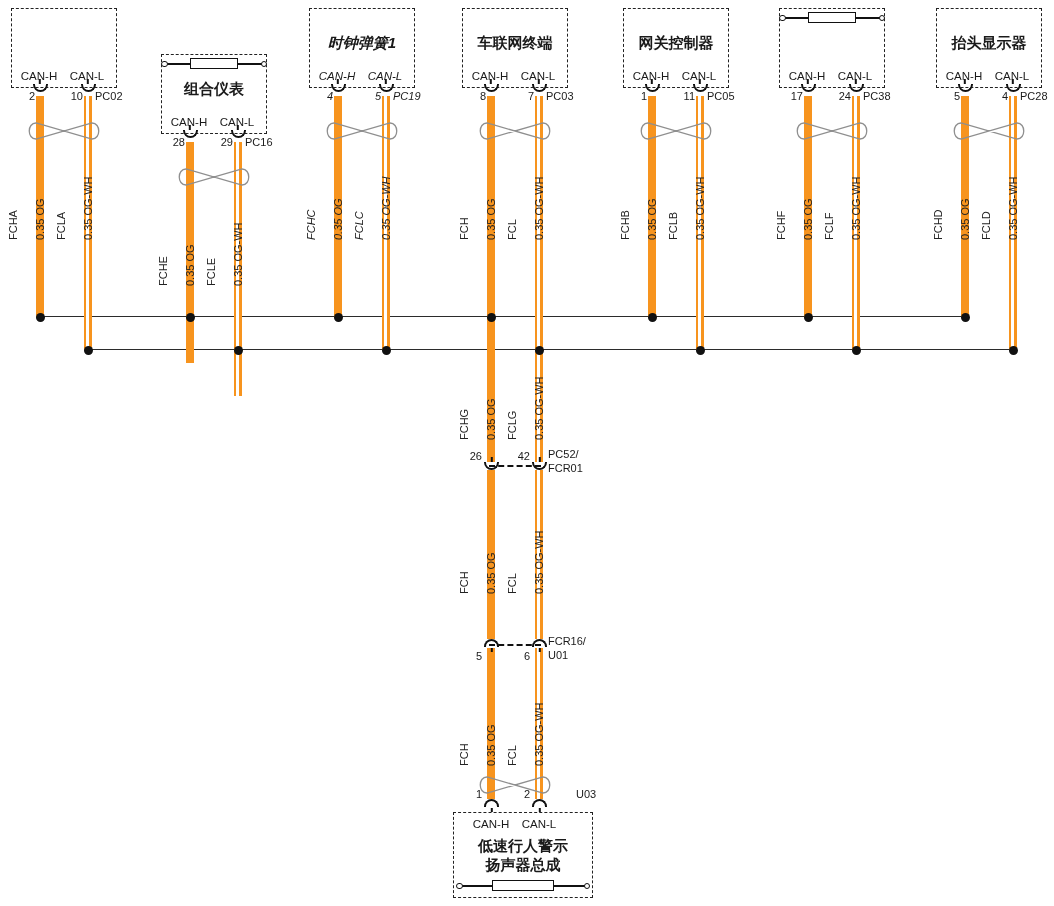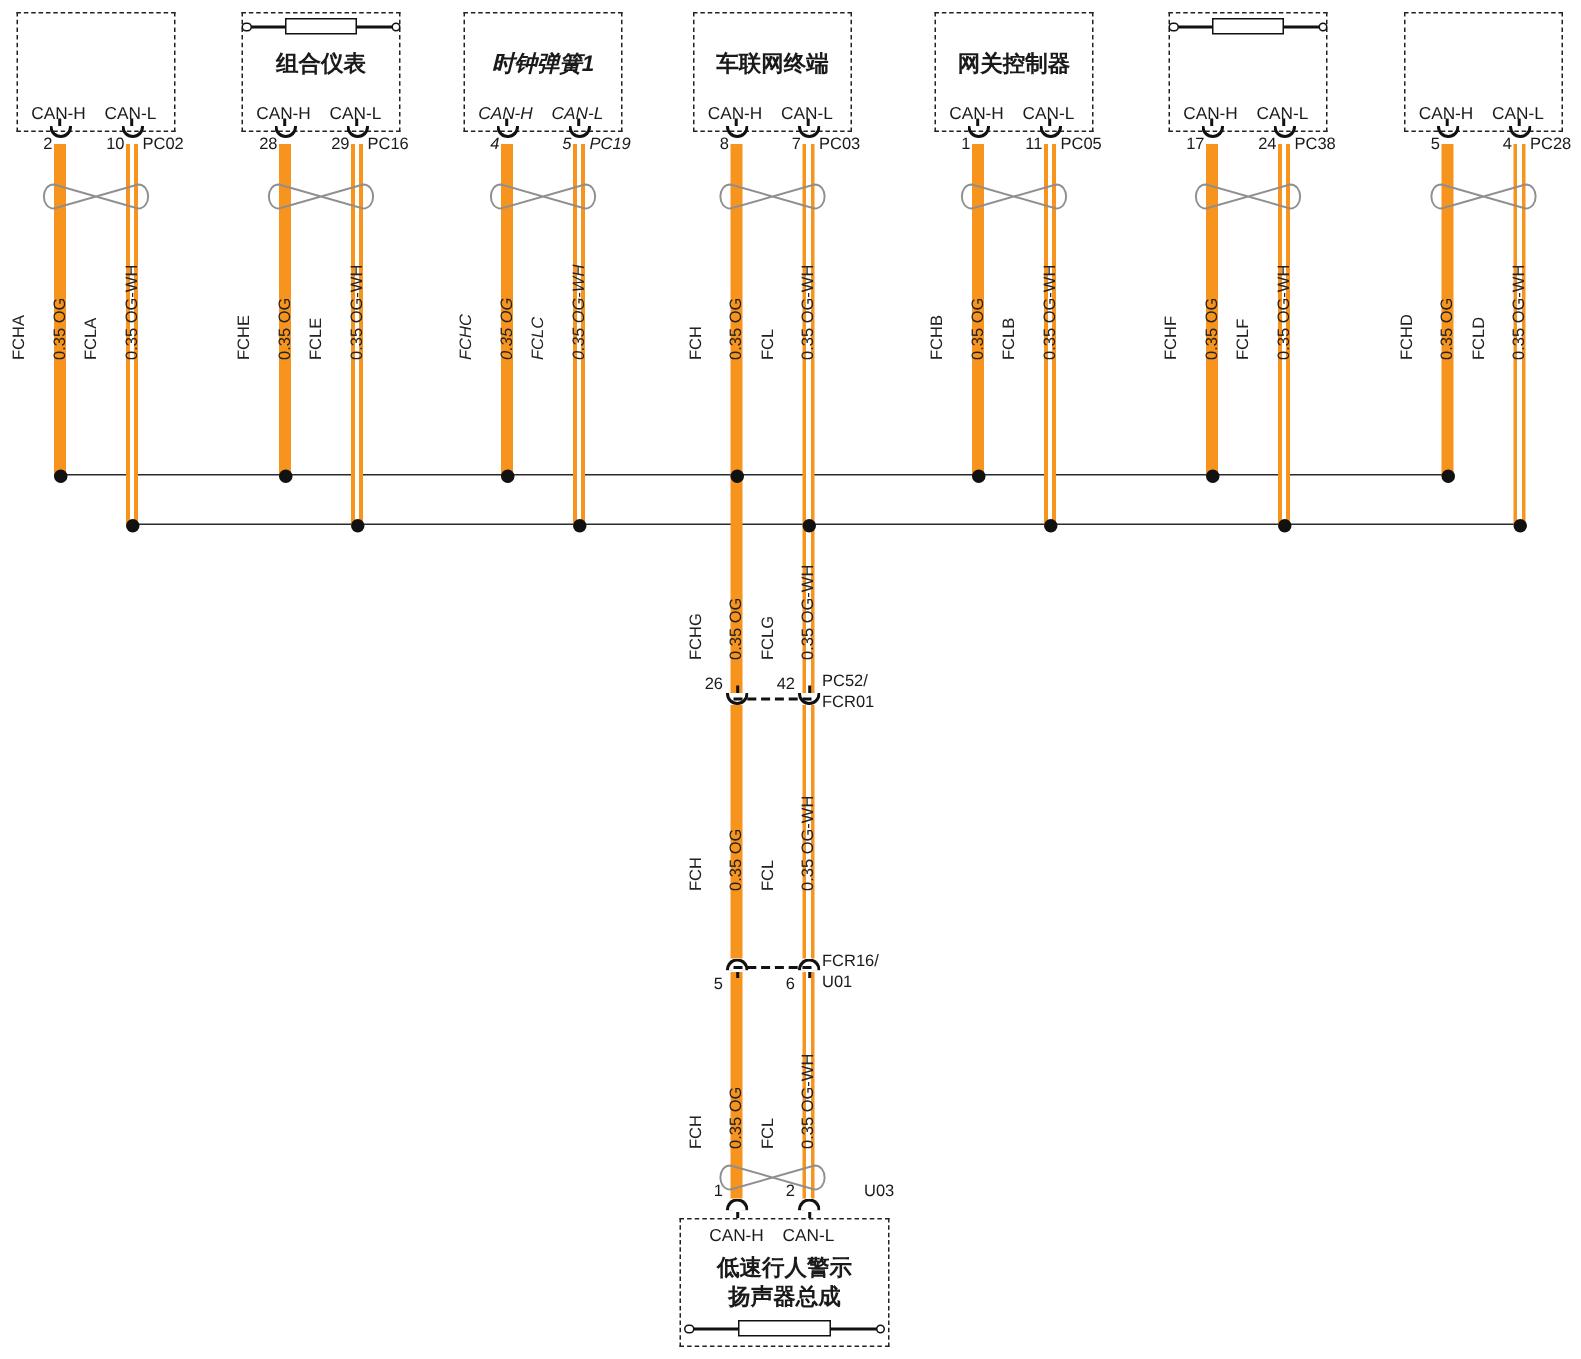--- a/index.html
+++ b/index.html
@@ -140,21 +140,21 @@
     <svg class="twist" viewBox="0 0 76 22">
       <path d="M10,3 C1,3 1,19 10,19 L66,3 C75,3 75,19 66,19 Z"></path>
     </svg>
     <span class="vlab n1">FCHA</span>
     <span class="vlab s1">0.35 OG</span>
     <span class="vlab n2">FCLA</span>
     <span class="vlab s2">0.35 OG-WH</span>
   </div>
 <div class="dot" style="left: 35.5px; top: 312.5px;"></div>
     <div class="dot" style="left: 83.5px; top: 345.5px;"></div>
-  <div class="module" style="left: 161px;">
+  <div class="module" style="left: 161px; margin-top: 46px;">
     <div class="mbox">
       <div class="res mres">
         <i class="rline"></i>
         <i class="rrect"></i>
         <i class="rc l"></i>
         <i class="rc r"></i>
       </div>
       <div class="mtitle">
         <span>组合仪表</span>
         <span></span>
@@ -284,20 +284,24 @@
     <span class="vlab n1">FCHF</span>
     <span class="vlab s1">0.35 OG</span>
     <span class="vlab n2">FCLF</span>
     <span class="vlab s2">0.35 OG-WH</span>
   </div>
 <div class="dot" style="left: 803.5px; top: 312.5px;"></div>
     <div class="dot" style="left: 851.5px; top: 345.5px;"></div>
   <div class="module" style="left: 936px;">
     <div class="mbox">
 
+      <div class="mtitle">
+        <span>抬头显示器</span>
+        <span></span>
+      </div>
       <span class="canlab h">CAN-H</span>
       <span class="canlab l">CAN-L</span>
     </div>
     <div class="carc up ah"></div>
     <div class="carc up al"></div>
     <div class="pin ph">5</div>
     <div class="pin pl">4</div>
     <div class="ccode">PC28</div>
     <div class="wire wh"></div>
     <div class="wire wl striped"></div>

